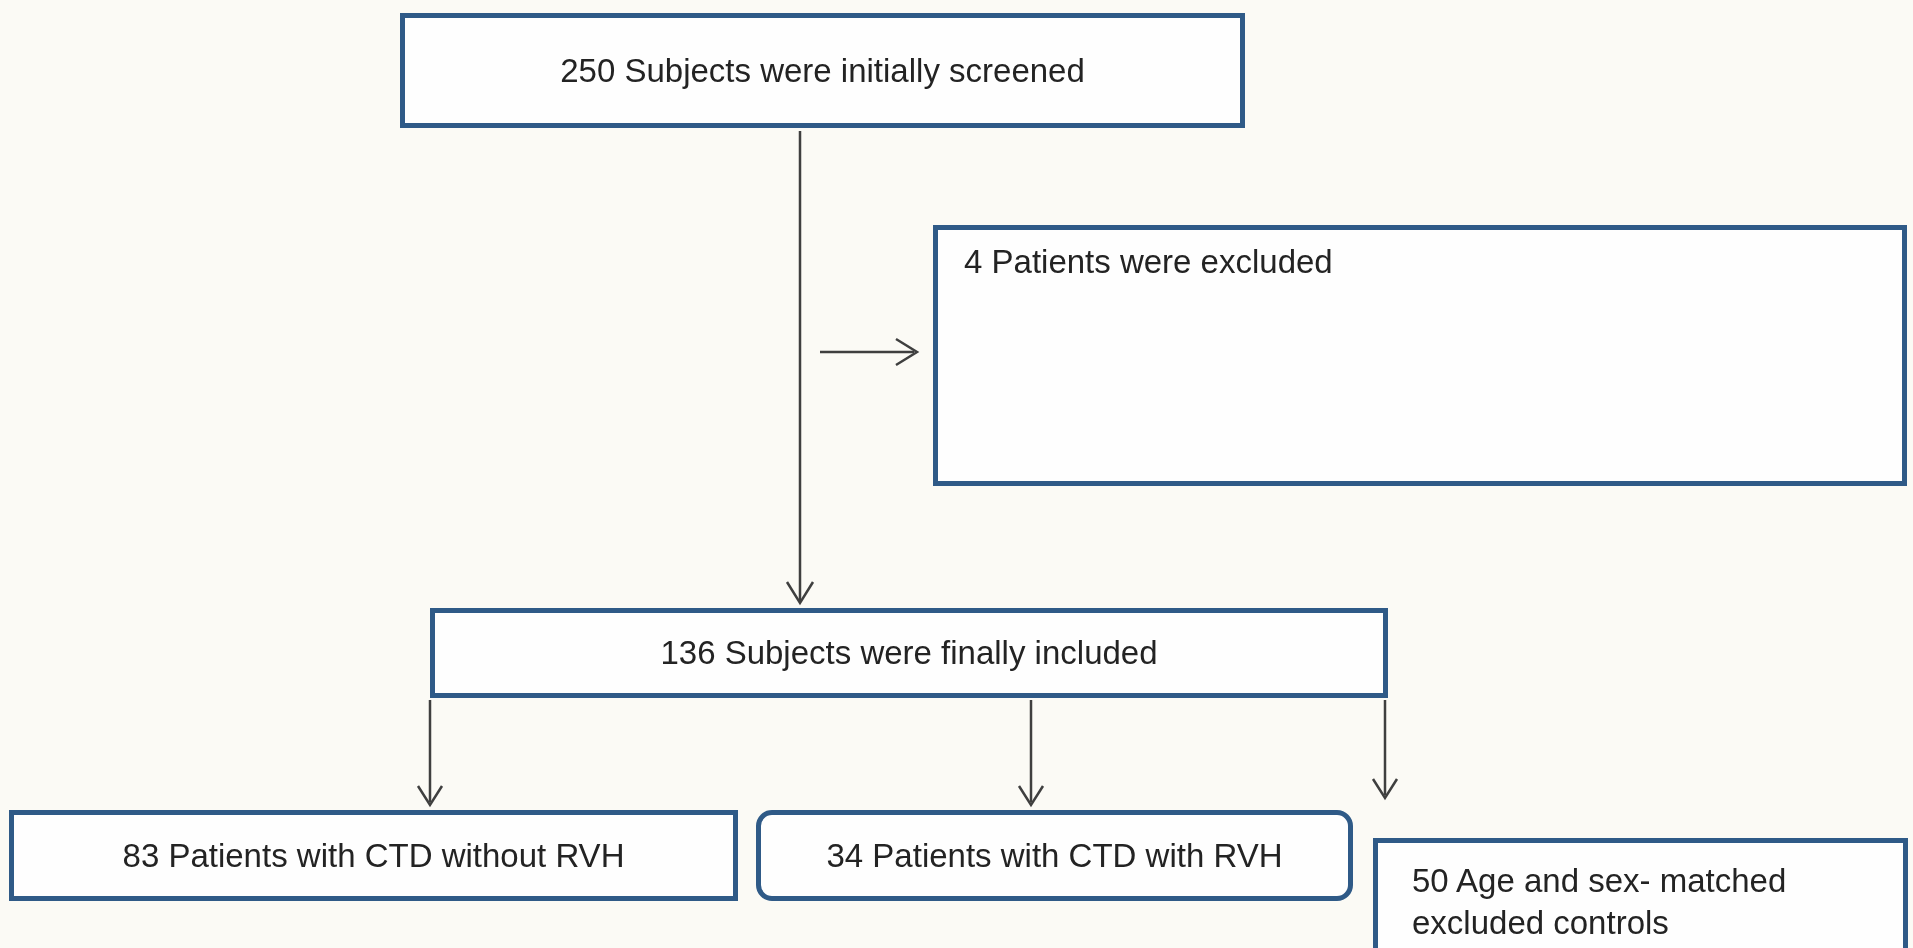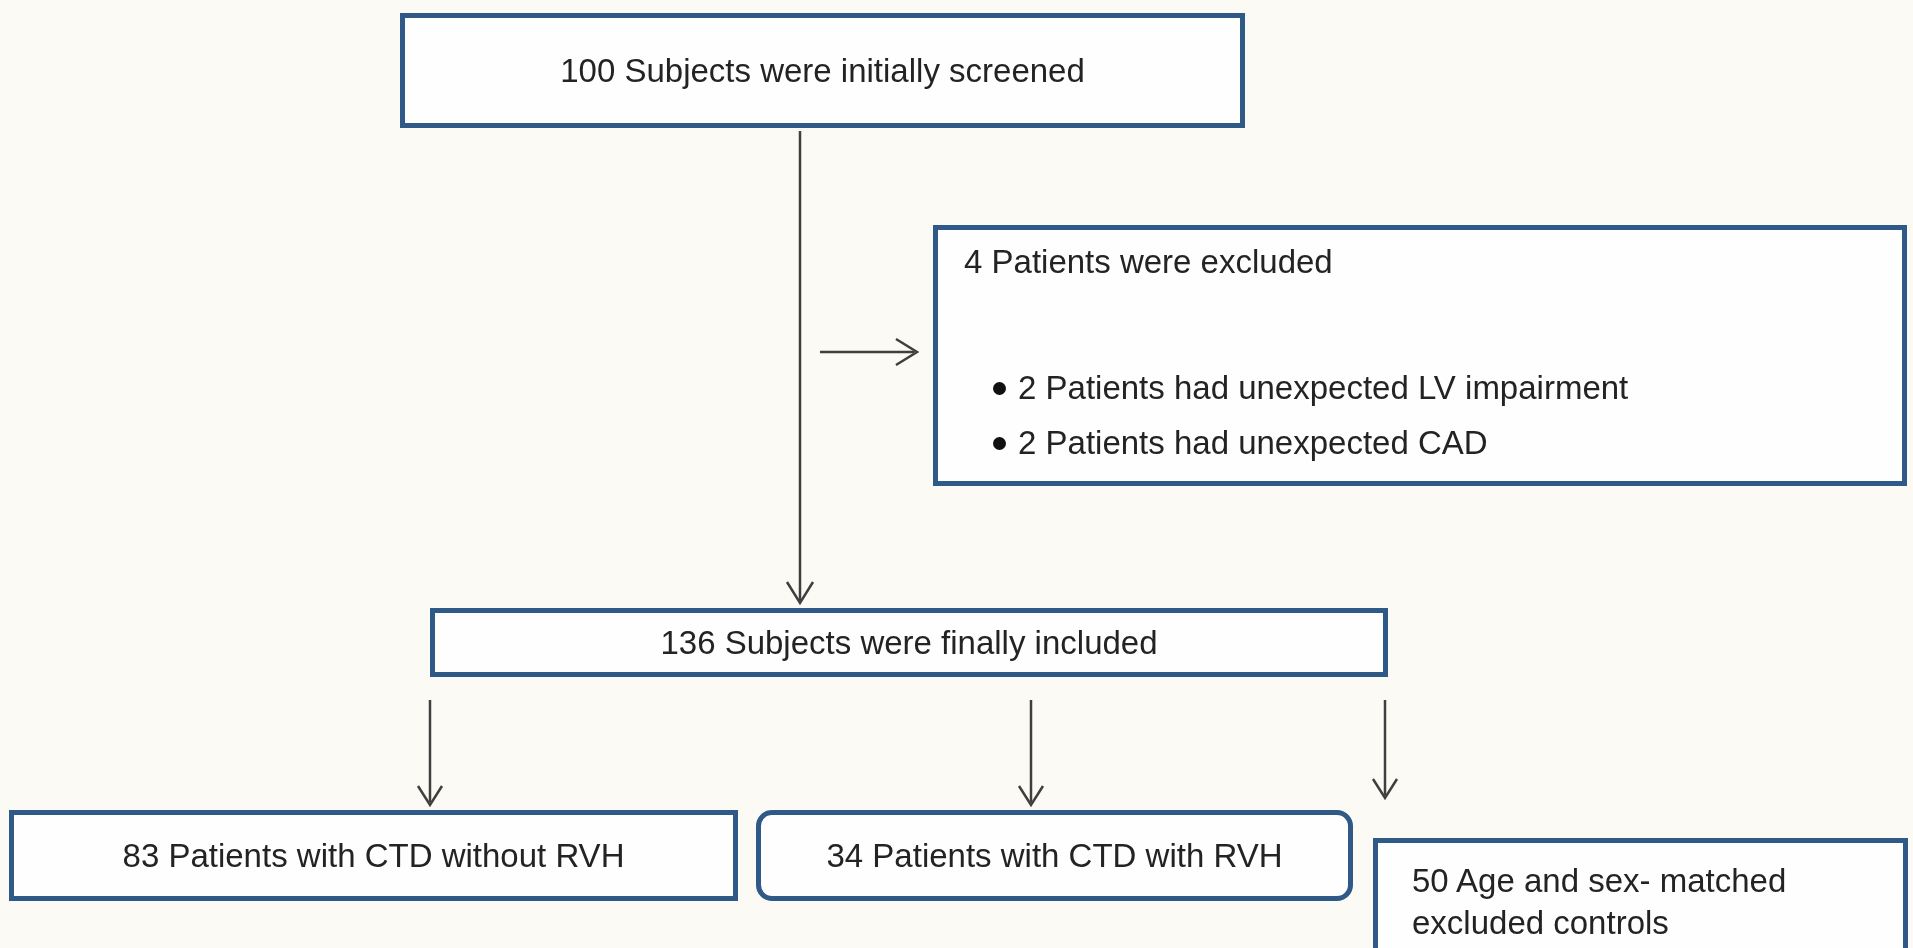--- a/index.html
+++ b/index.html
@@ -32,21 +32,21 @@
   }
   .center-text{
     display:flex;
     align-items:center;
     justify-content:center;
     text-align:center;
   }
   
   .box-screened{ left:400px; top:13px;  width:845px; height:115px; }
   .box-excluded{ left:933px; top:225px; width:974px; height:261px; }
-  .box-included{ left:430px; top:608px; width:958px; height:69px;  }
+  .box-included{ left:430px; top:608px; width:958px; height:90px;  }
   .box-group-a { left:9px;   top:810px; width:729px; height:91px;  }
   .box-group-b { left:756px; top:810px; width:597px; height:91px;border-radius:16px;  }
   .box-group-c { left:1373px;top:838px; width:535px; height:134px; }
 
   .excluded-title{
     position:absolute;
     left:26px;
     top:12px;
     font-size:33px;
   }
@@ -116,35 +116,25 @@
       <polyline class="arrow-stroke" points="1019,786 1031,805 1043,786"></polyline>
     </g>
 
     <g>
       <line class="arrow-stroke" x1="1385" y1="700" x2="1385" y2="795"></line>
       <polyline class="arrow-stroke" points="1373,779 1385,798 1397,779"></polyline>
     </g>
   </svg>
 
   <div class="flow-box center-text box-screened">
-    <span>100 Subjects were initially screened</span>
+    <span>250 Subjects were initially screened</span>
   </div>
 
   <div class="flow-box box-excluded">
     <div class="excluded-title">4 Patients were excluded</div>
-    <div class="excluded-bullets">
-      <div class="bullet-row">
-        <span class="bullet-dot"></span>
-        <span>2 Patients had unexpected LV impairment</span>
-      </div>
-      <div class="bullet-row">
-        <span class="bullet-dot"></span>
-        <span>2 Patients had unexpected CAD</span>
-      </div>
-    </div>
   </div>
 
   <div class="flow-box center-text box-included">
     <span>136 Subjects were finally included</span>
   </div>
 
   <div class="flow-box center-text box-group-a">
     <span>83 Patients with CTD without RVH</span>
   </div>
 

